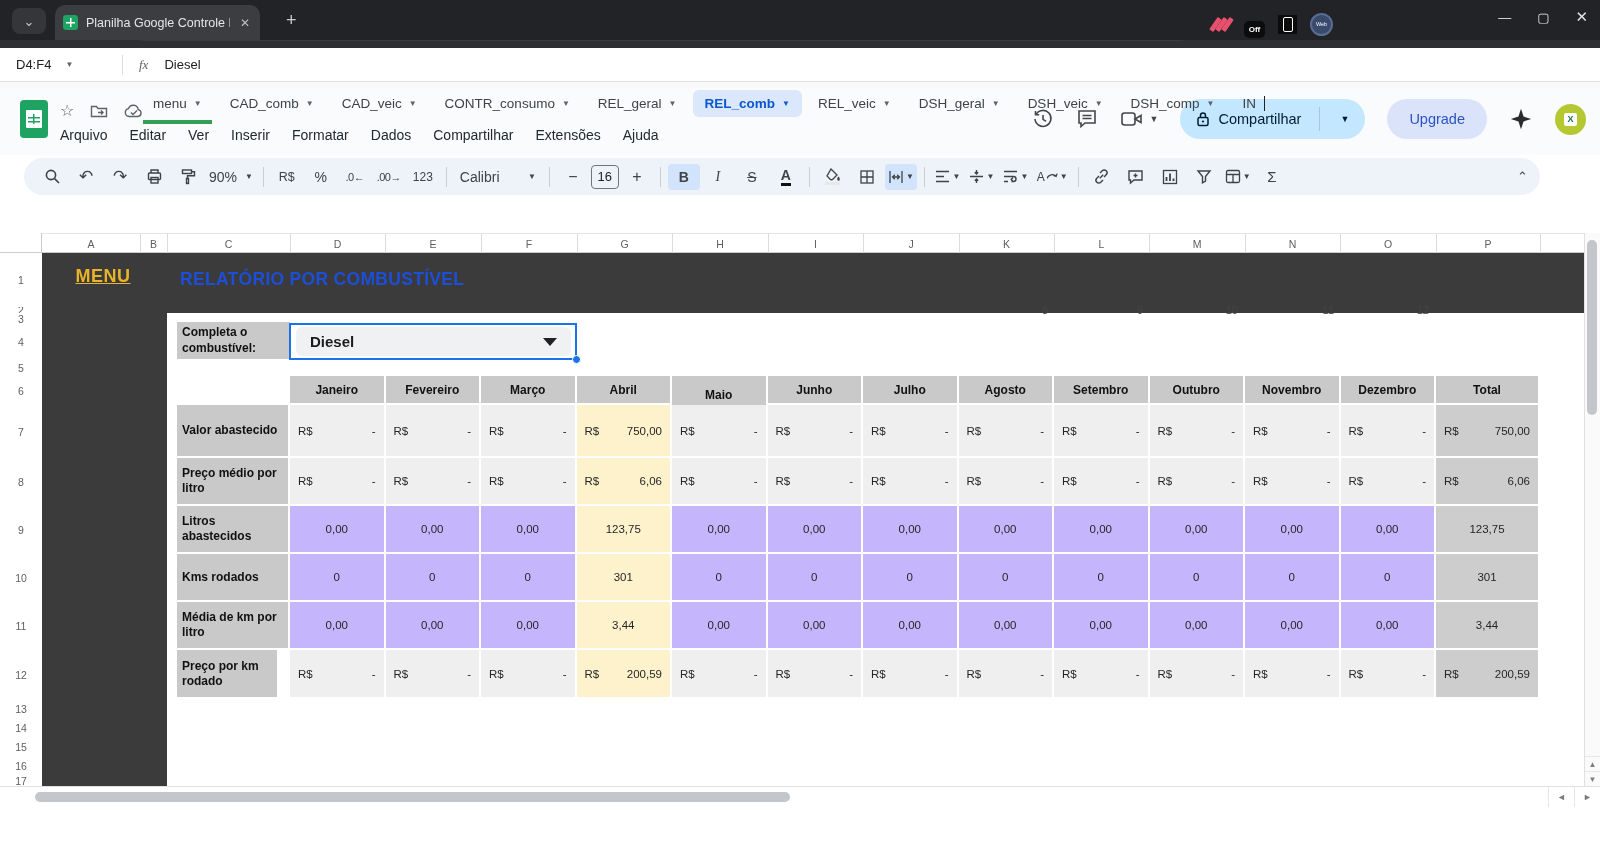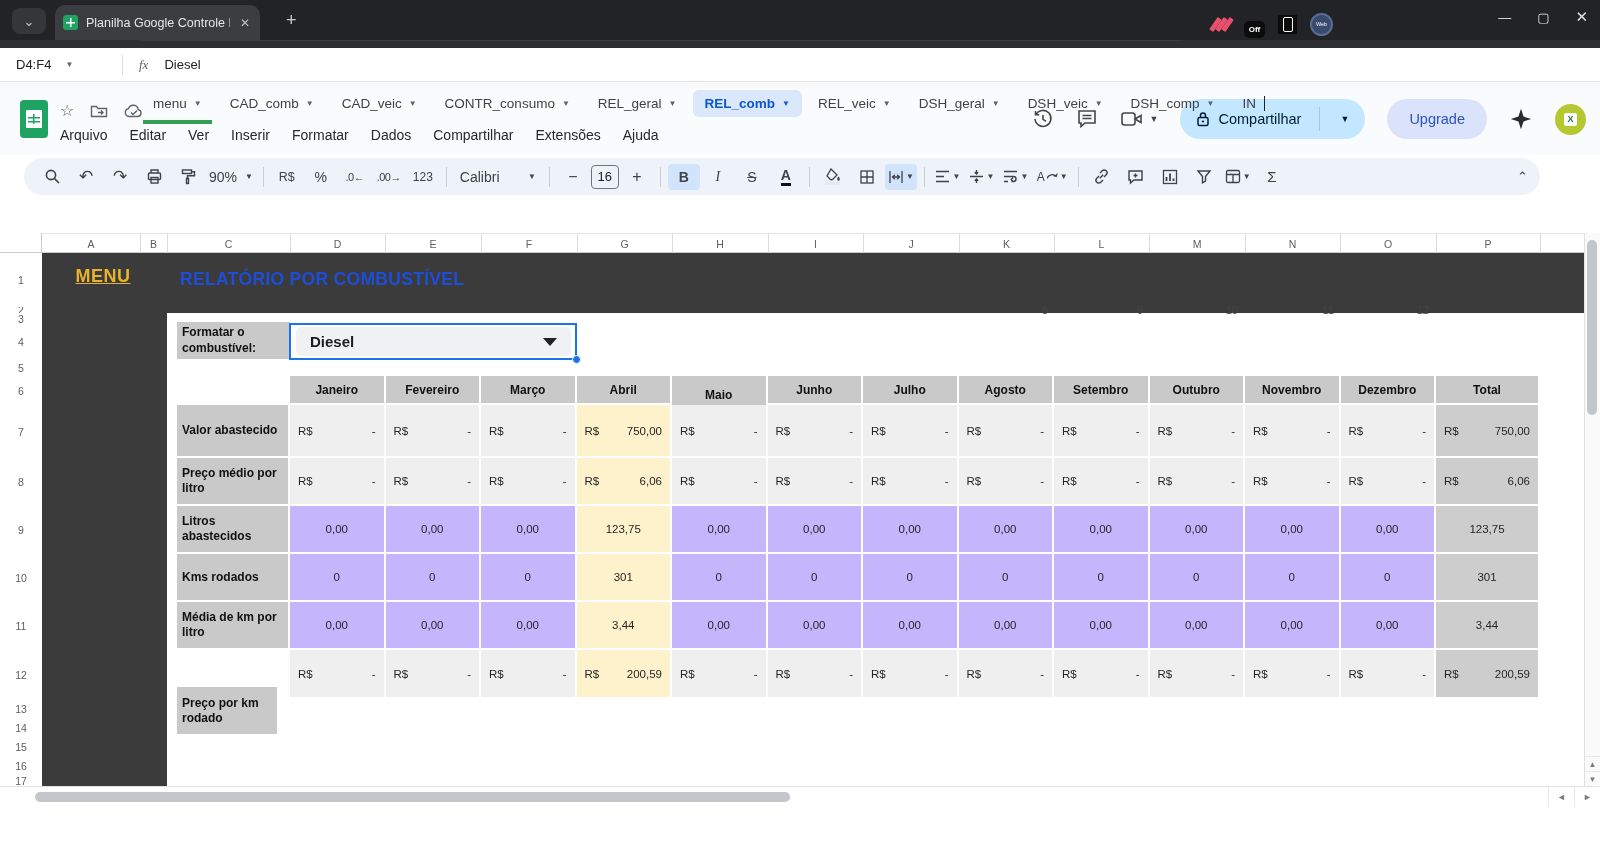--- a/index.html
+++ b/index.html
@@ -451,21 +451,21 @@
   <div id="hiddennums">
       <div class="hiddennum" style="left: 1008px;">8</div>
       <div class="hiddennum" style="left: 1103px;">9</div>
       <div class="hiddennum" style="left: 1198px;">10</div>
       <div class="hiddennum" style="left: 1294px;">11</div>
       <div class="hiddennum" style="left: 1389px;">12</div>
     </div>
   <div id="menu-link" class="abs">MENU</div>
   <div id="sheet-title" class="abs">RELATÓRIO POR COMBUSTÍVEL</div>
 
-  <div id="sel-label" class="abs">Formatar o combustível:</div>
+  <div id="sel-label" class="abs">Completa o combustível:</div>
   <div id="selection" class="abs"></div>
   <div id="ddchip" class="abs">
     <span class="ddtext">Diesel</span>
     <span class="ddcaret"></span>
   </div>
   <div id="selhandle" class="abs"></div>
 
   <div id="table">
       <div class="cell c-mhead" style="left: 290px; top: 376px; width: 95.5px; height: 29px;">Janeiro</div>
       <div class="cell c-mhead" style="left: 385.5px; top: 376px; width: 95.5px; height: 29px;">Fevereiro</div>
@@ -621,21 +621,21 @@
       <div class="cell c-data c-hl" style="left: 576.5px; top: 602px; width: 95.5px; height: 48px;">3,44</div>
       <div class="cell c-data" style="left: 672px; top: 602px; width: 95.5px; height: 48px;">0,00</div>
       <div class="cell c-data" style="left: 767.5px; top: 602px; width: 95.5px; height: 48px;">0,00</div>
       <div class="cell c-data" style="left: 863px; top: 602px; width: 95.5px; height: 48px;">0,00</div>
       <div class="cell c-data" style="left: 958.5px; top: 602px; width: 95.5px; height: 48px;">0,00</div>
       <div class="cell c-data" style="left: 1054px; top: 602px; width: 95.5px; height: 48px;">0,00</div>
       <div class="cell c-data" style="left: 1149.5px; top: 602px; width: 95.5px; height: 48px;">0,00</div>
       <div class="cell c-data" style="left: 1245px; top: 602px; width: 95.5px; height: 48px;">0,00</div>
       <div class="cell c-data" style="left: 1340.5px; top: 602px; width: 95.5px; height: 48px;">0,00</div>
       <div class="cell c-data c-tot" style="left: 1436px; top: 602px; width: 104px; height: 48px;">3,44</div>
-      <div class="cell c-label" style="left: 177px; top: 650px; width: 102px; height: 49px; margin-top: 37px;">Preço por km rodado</div>
+      <div class="cell c-label" style="left: 177px; top: 650px; width: 102px; height: 49px;">Preço por km rodado</div>
       <div class="cell c-cur" style="left: 290px; top: 650px; width: 95.5px; height: 49px;">
         <span>R$</span>
         <span>-</span>
       </div>
       <div class="cell c-cur" style="left: 385.5px; top: 650px; width: 95.5px; height: 49px;">
         <span>R$</span>
         <span>-</span>
       </div>
       <div class="cell c-cur" style="left: 481px; top: 650px; width: 95.5px; height: 49px;">
         <span>R$</span>

